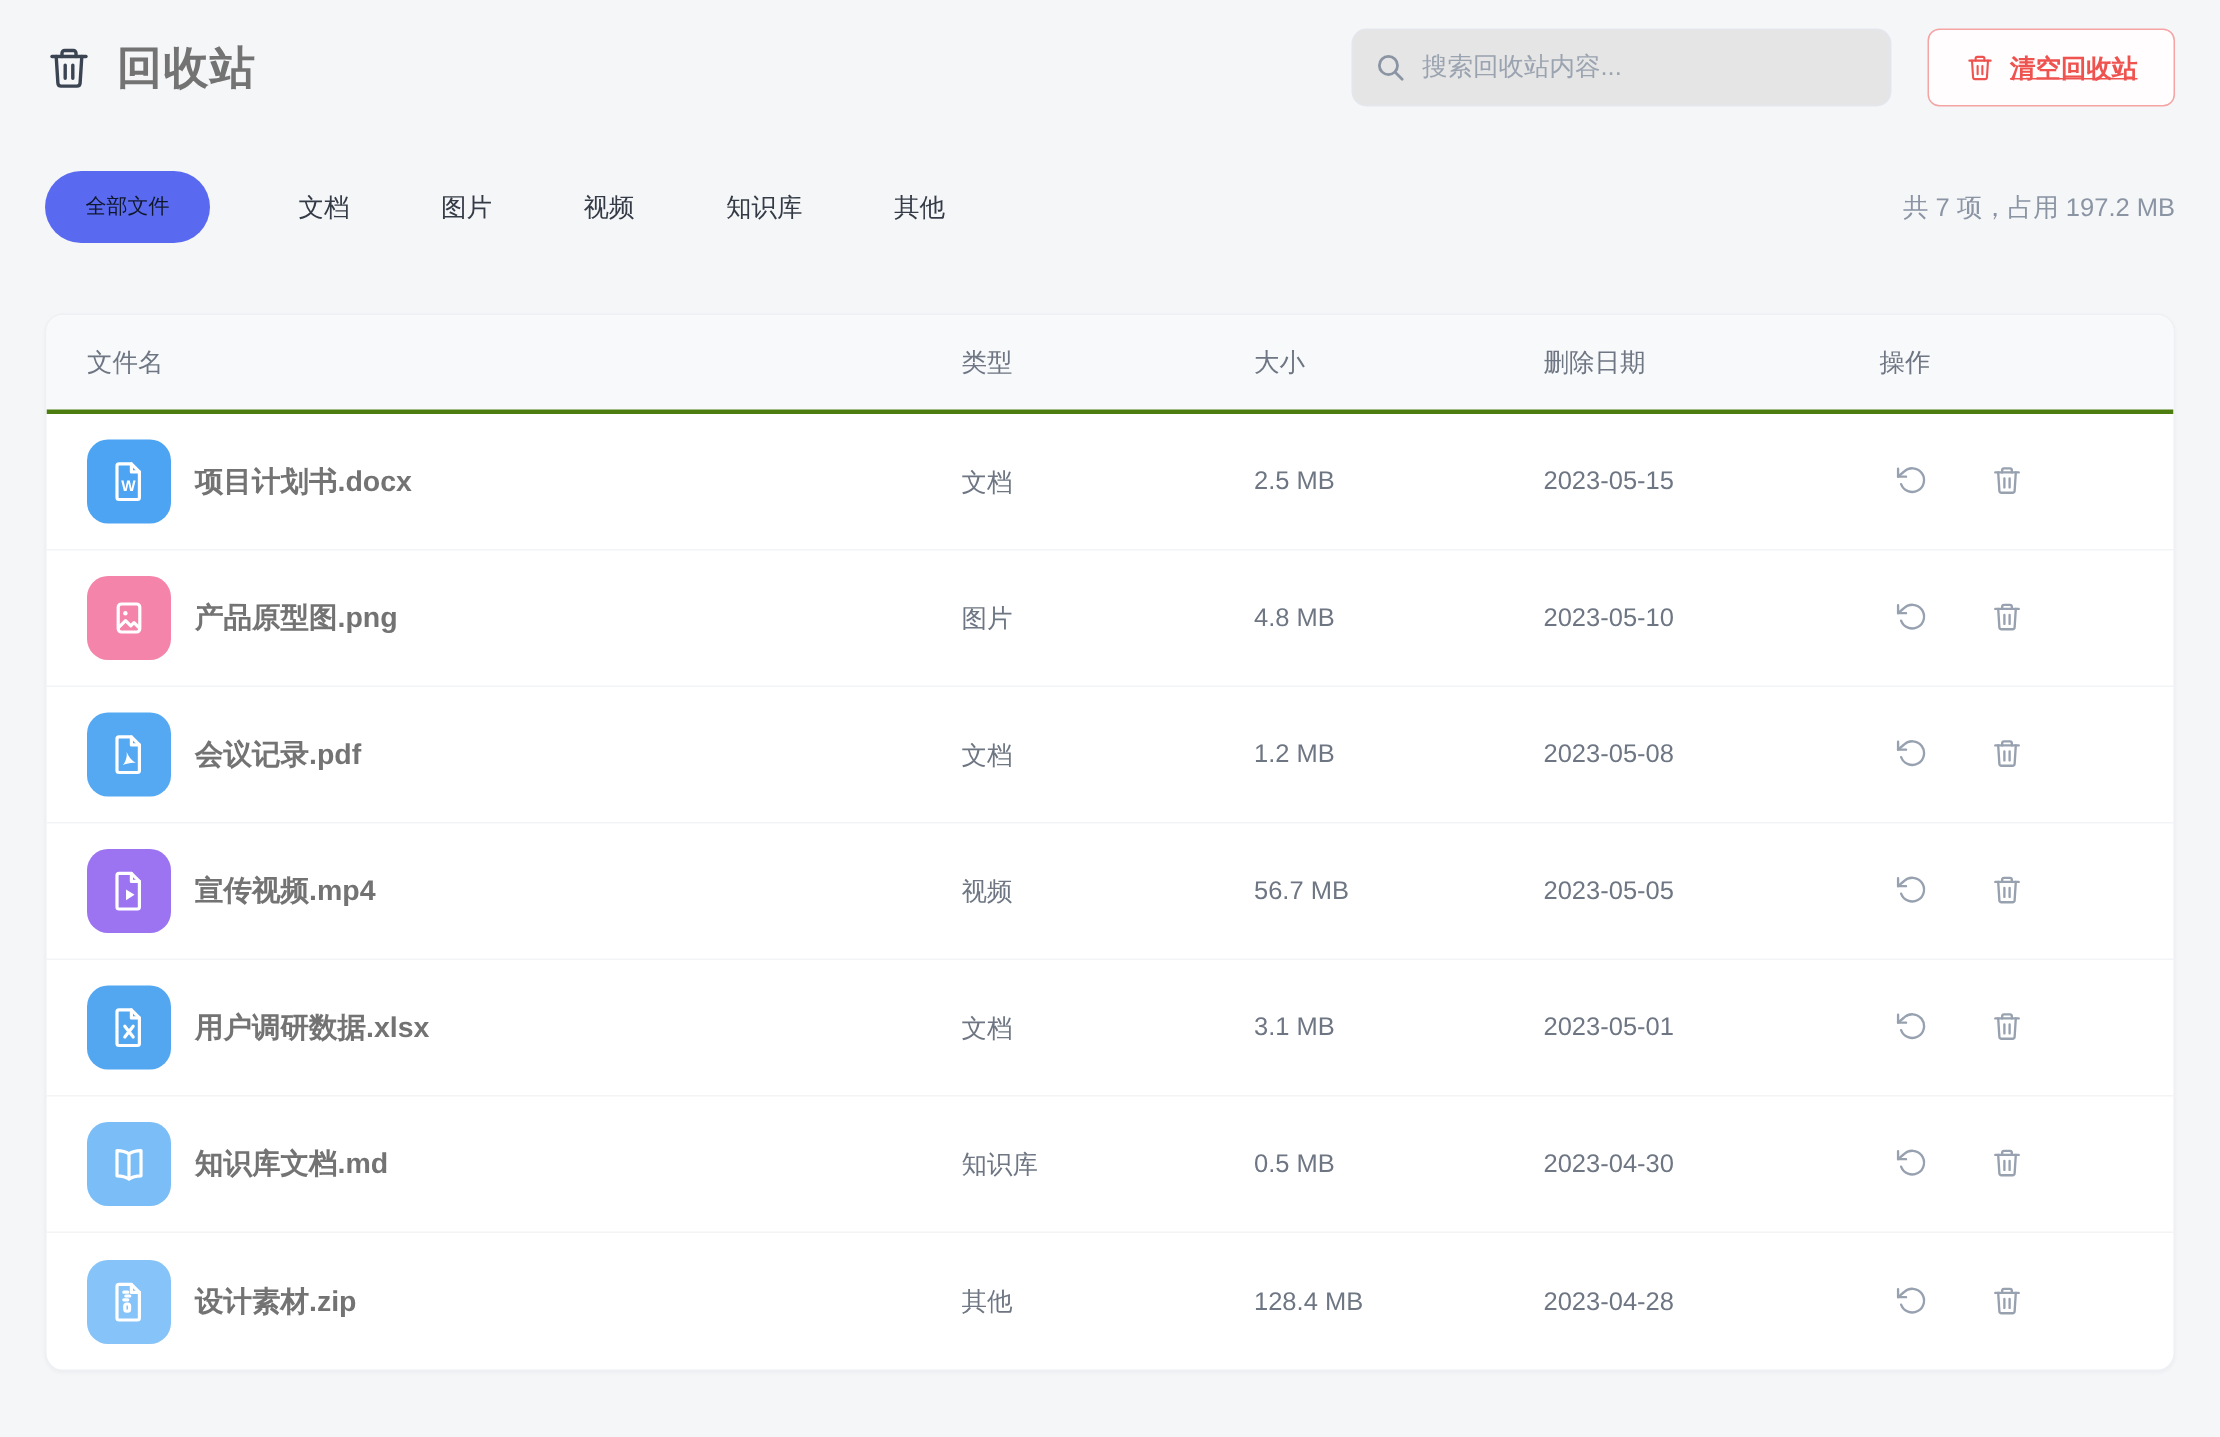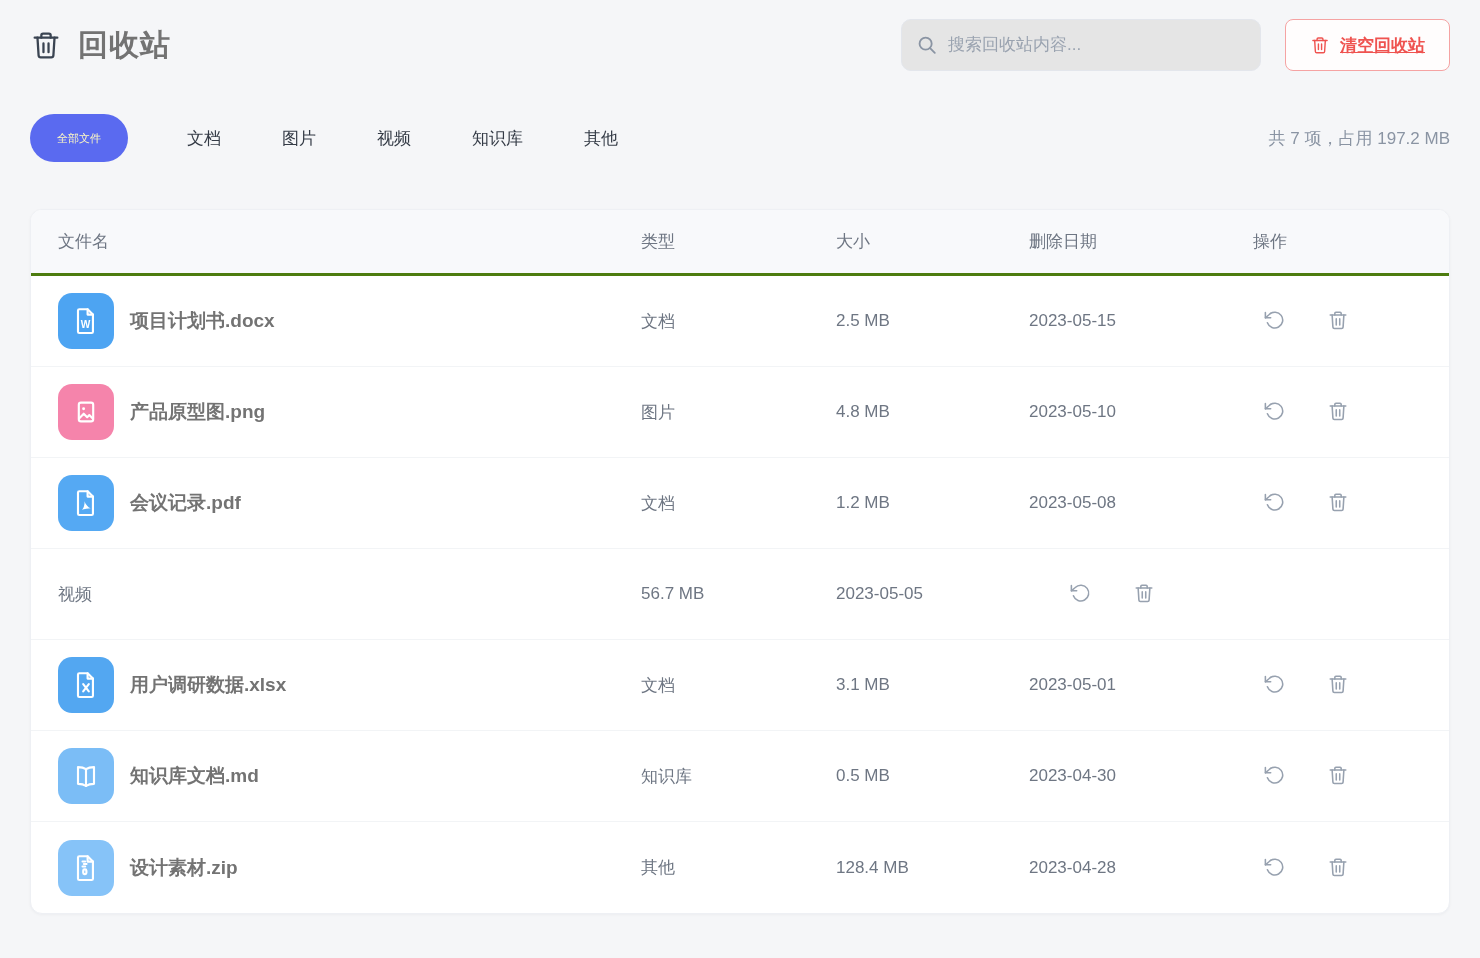--- a/index.html
+++ b/index.html
@@ -49,22 +49,22 @@
 
   
   .filter-row { margin-top: 42px; display: flex; align-items: center; justify-content: space-between; height: 48px; }
   .tabs { display: flex; align-items: center; gap: 57px; }
   .tab {
     background: none; border: none; cursor: pointer;
     font-size: 17px; color: #343b46; padding: 0 2px;
     font-family: "Liberation Sans", "DejaVu Sans", sans-serif;
   }
   .tab.active {
-    background: var(--accent, #5a6af0); color: #fef9c3;
-    height: 48px; padding: 0 27px; border-radius: 24px; font-size: 11px; font-family: Liberation Serif, serif;
+    background: var(--accent, #5a6af0); color: #0f172a;
+    height: 48px; padding: 0 27px; border-radius: 24px; font-size: 14px; font-family: Liberation Serif, serif;
   }
   .summary { font-size: 17px; color: #8a94a3; }
 
   
   .card {
     margin-top: 47px; background: #ffffff;
     border: 1px solid #eef0f4; border-radius: 12px;
     box-shadow: 0 1px 3px rgba(25, 35, 60, 0.04);
     overflow: hidden;
   }
@@ -255,20 +255,30 @@
     <path d="M8.5 6.5V4.8a1.3 1.3 0 0 1 1.3-1.3h4.4a1.3 1.3 0 0 1 1.3 1.3v1.7"></path>
     <path d="M5.6 6.5l.85 13.3a1.6 1.6 0 0 0 1.6 1.5h7.9a1.6 1.6 0 0 0 1.6-1.5l.85-13.3"></path>
     <path d="M10.1 10.8v6.6M13.9 10.8v6.6"></path>
   </svg>
 </span>
             </button>
     </div>
   </div>
 
   <div class="row grid">
+    <div class="cell-name">
+      <div class="file-icon" style="background: rgb(156, 116, 242);">
+  <svg viewBox="0 0 24 24" fill="none" stroke="#ffffff" stroke-width="1.6" stroke-linecap="round" stroke-linejoin="round">
+    <path d="M7 3.2h6.2l4 4V20a1 1 0 0 1-1 1H7a1 1 0 0 1-1-1V4.2a1 1 0 0 1 1-1z"></path>
+    <path d="M13.2 3.2v4h4"></path>
+    <path d="M10.5 11.2l4.3 2.7-4.3 2.7z" fill="#ffffff" stroke="none"></path>
+  </svg>
+</div>
+      <span class="file-name">宣传视频.mp4</span>
+    </div>
     <span class="cell-muted">视频</span>
     <span class="cell-muted">56.7 MB</span>
     <span class="cell-muted">2023-05-05</span>
     <div class="cell-ops">
       <button class="op-btn" title="">
               <span class="i">
   <svg viewBox="0 0 24 24" fill="none" stroke="currentColor" stroke-width="1.7" stroke-linecap="round" stroke-linejoin="round">
     <polyline points="2.6 3.8 2.6 9.6 8.4 9.6"></polyline>
     <path d="M4.8 15a8.6 8.6 0 1 0 2-9L2.6 9.6"></path>
   </svg>

